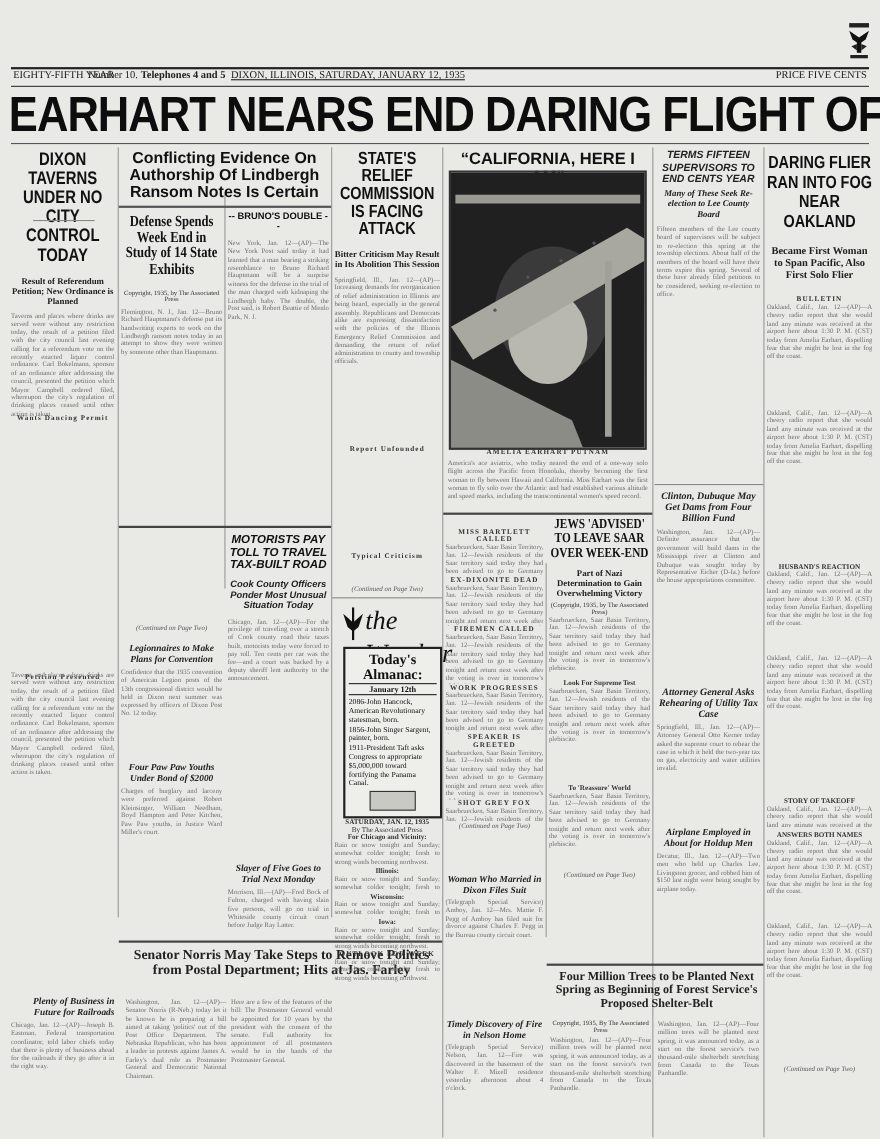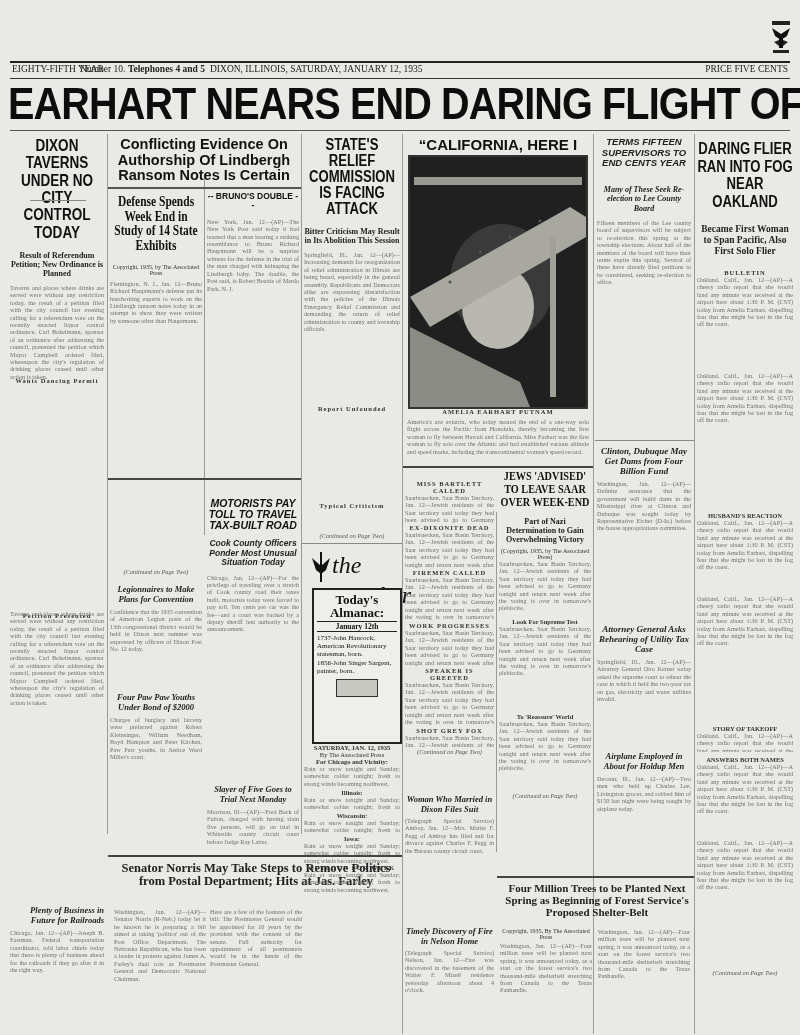--- a/index.html
+++ b/index.html
@@ -38,21 +38,21 @@
     <rect x="9" y="18" width="4" height="10" fill="#111"></rect>
     <path d="M4 22 L9 20 L9 26 Z M18 22 L13 20 L13 26 Z" fill="#222"></path>
     <rect x="3" y="30" width="16" height="3" fill="#222"></rect>
   </svg>
 </div>
 <div class="rule" style="top:61px;"></div>
 <div class="infobar">
   <span style="left:2px;">EIGHTY-FIFTH YEAR</span>
   <span style="left:70px;">Number 10.</span>
   <span style="left:118px;font-weight:bold;">Telephones 4 and 5</span>
-  <span style="left:200px;">DIXON, ILLINOIS, SATURDAY, JANUARY 12, 1935</span>
+  <span style="left:200px;text-decoration:underline;">DIXON, ILLINOIS, SATURDAY, JANUARY 12, 1935</span>
   <span style="right:2px;">PRICE FIVE CENTS</span>
 </div>
 <div class="rule thin" style="top:78px;"></div>
 
 <div class="banner">EARHART NEARS END DARING FLIGHT OF PACIFIC</div>
 <div class="hline" style="left:10px;top:130px;width:780px;border-top:1px solid #555;"></div>
 
 <div class="vline" style="left:107px;top:134px;height:700px;"></div>
 <div class="vline" style="left:204px;top:175px;height:360px;"></div>
 <div class="vline" style="left:301px;top:134px;height:700px;"></div>
@@ -79,21 +79,21 @@
   <div class="hd cond" style="font-size:14px;width:110px;margin-left:-9px;font-family:'Liberation Serif',serif;">Defense Spends Week End in Study of 14 State Exhibits</div>
   <div class="small-hd" style="margin-top:10px;font-weight:normal;letter-spacing:0;font-size:6px;">Copyright, 1935, by The Associated Press</div>
   <div class="body" style="margin-top:4px;height:240px;">Flemington, N. J., Jan. 12—Bruno Richard Hauptmann's defense put its handwriting experts to work on the Lindbergh ransom notes today in an attempt to show they were written by someone other than Hauptmann.</div>
 </div>
 <div class="col" style="left:207px;top:192px;width:92px;">
   <div class="hd" style="font-size:8.5px;">-- BRUNO'S DOUBLE --</div>
   <div class="body" style="margin-top:8px;height:230px;">New York, Jan. 12—(AP)—The New York Post said today it had learned that a man bearing a striking resemblance to Bruno Richard Hauptmann will be a surprise witness for the defense in the trial of the man charged with kidnaping the Lindbergh baby. The double, the Post said, is Robert Beattie of Menlo Park, N. J.</div>
 </div>
 
 <div class="hline" style="left:108px;top:478px;width:193px;border-top:2px solid #444;"></div>
-<div class="col" style="left:207px;top:498px;width:92px;">
+<div class="col" style="left:207px;top:486px;width:92px;">
   <div class="hd" style="font-size:10.5px;font-style:italic;line-height:11px;">MOTORISTS PAY TOLL TO TRAVEL TAX-BUILT ROAD</div>
   <div class="ital" style="font-size:8.5px;margin-top:8px;line-height:9.5px;font-family:'Liberation Sans',sans-serif;">Cook County Officers Ponder Most Unusual Situation Today</div>
   <div class="body" style="margin-top:6px;height:200px;">Chicago, Jan. 12—(AP)—For the privilege of traveling over a stretch of Cook county road their taxes built, motorists today were forced to pay toll. Ten cents per car was the fee—and a court was backed by a deputy sheriff lent authority to the announcement.</div>
 </div>
 <div class="continued" style="position:absolute;left:110px;top:568px;width:92px;">(Continued on Page Two)</div>
 
 <div class="col" style="left:110px;top:585px;width:92px;">
   <div class="ital" style="font-size:8.5px;line-height:9.5px;">Legionnaires to Make Plans for Convention</div>
   <div class="body" style="margin-top:4px;height:60px;">Confidence that the 1935 convention of American Legion posts of the 13th congressional district would be held in Dixon next summer was expressed by officers of Dixon Post No. 12 today.</div>
 </div>
@@ -133,22 +133,23 @@
 <div class="weather">
   <svg width="22" height="30" style="position:absolute;left:2px;top:4px;" viewBox="0 0 22 30">
     <path d="M11 0 L11 30" stroke="#111" stroke-width="2"></path>
     <path d="M2 6 L11 14 L20 6 L16 18 L11 22 L6 18 Z" fill="#111"></path>
   </svg>
   <div style="position:absolute;left:24px;top:2px;font-family:'Liberation Serif',serif;font-style:italic;font-size:24px;line-height:30px;color:#111;">the Weather</div>
 </div>
 <div class="almanac">
   <div style="font-size:13px;font-weight:bold;line-height:13px;margin-top:3px;">Today's Almanac:</div>
   <div style="font-size:7.5px;font-weight:bold;border-top:1px solid #222;border-bottom:1px solid #222;margin:2px 3px;">January 12th</div>
-  <div style="font-size:7px;line-height:8px;text-align:left;padding:0 3px;">1737-John Hancock, American Revolutionary statesman, born.</div>
+  <div style="font-size:7px;line-height:8px;text-align:left;padding:0 3px;">2086-John Hancock, American Revolutionary statesman, born.</div>
   <div style="font-size:7px;line-height:8px;text-align:left;padding:1px 3px;">1856-John Singer Sargent, painter, born.</div>
+  <div style="font-size:7px;line-height:8px;text-align:left;padding:0 3px;">1911-President Taft asks Congress to appropriate $5,000,000 toward fortifying the Panama Canal.</div>
   <div style="width:40px;height:16px;margin:3px auto 0;border:1px solid #333;background:#c9c9c4;"></div>
 </div>
 <div class="col" style="left:304px;top:744px;width:96px;">
   <div class="small-hd" style="letter-spacing:0;">SATURDAY, JAN. 12, 1935</div>
   <div class="small-hd" style="letter-spacing:0;font-weight:normal;">By The Associated Press</div>
   <div class="small-hd" style="letter-spacing:0;">For Chicago and Vicinity:</div>
   <div class="body" style="height:24px;">Rain or snow tonight and Sunday; somewhat colder tonight; fresh to strong winds becoming northwest.</div>
   <div class="small-hd" style="letter-spacing:0;">Illinois:</div>
   <div class="body" style="height:16px;">Rain or snow tonight and Sunday; somewhat colder tonight; fresh to strong winds becoming northwest.</div>
   <div class="small-hd" style="letter-spacing:0;">Wisconsin:</div>
@@ -221,21 +222,21 @@
 <div class="hline" style="left:497px;top:876px;width:197px;border-top:2px solid #444;"></div>
 <div class="col" style="left:500px;top:882px;width:194px;">
   <div class="sub" style="font-size:11px;line-height:12px;text-align:center;">Four Million Trees to be Planted Next Spring as Beginning of Forest Service's Proposed Shelter-Belt</div>
 </div>
 <div class="small-hd" style="position:absolute;left:500px;top:928px;width:92px;font-weight:normal;letter-spacing:0;font-size:6px;">Copyright, 1935, By The Associated Press</div>
 <div class="body" style="position:absolute;left:500px;top:942px;width:92px;height:80px;">Washington, Jan. 12—(AP)—Four million trees will be planted next spring, it was announced today, as a start on the forest service's two thousand-mile shelterbelt stretching from Canada to the Texas Panhandle.</div>
 <div class="body" style="position:absolute;left:598px;top:928px;width:92px;height:94px;">Washington, Jan. 12—(AP)—Four million trees will be planted next spring, it was announced today, as a start on the forest service's two thousand-mile shelterbelt stretching from Canada to the Texas Panhandle.</div>
 
 <div class="col" style="left:597px;top:137px;width:94px;">
   <div class="ital" style="font-size:9.5px;line-height:10.5px;font-family:'Liberation Sans',sans-serif;">TERMS FIFTEEN SUPERVISORS TO END CENTS YEAR</div>
-  <div class="ital" style="font-size:8px;line-height:9.5px;margin-top:16px;">Many of These Seek Re-election to Lee County Board</div>
+  <div class="ital" style="font-size:8px;line-height:9.5px;margin-top:2px;">Many of These Seek Re-election to Lee County Board</div>
   <div class="body" style="margin-top:6px;height:245px;">Fifteen members of the Lee county board of supervisors will be subject to re-election this spring at the township elections. About half of the members of the board will have their terms expire this spring. Several of these have already filed petitions to be considered, seeking re-election to office.</div>
 </div>
 
 <div class="hline" style="left:595px;top:440px;width:99px;"></div>
 <div class="col" style="left:597px;top:446px;width:94px;">
   <div class="ital" style="font-size:9px;line-height:10px;">Clinton, Dubuque May Get Dams from Four Billion Fund</div>
   <div class="body" style="margin-top:4px;height:130px;">Washington, Jan. 12—(AP)—Definite assurance that the government will build dams in the Mississippi river at Clinton and Dubuque was sought today by Representative Eicher (D-Ia.) before the house appropriations committee.</div>
 </div>
 <div class="col" style="left:597px;top:624px;width:94px;">
   <div class="ital" style="font-size:9px;line-height:10px;">Attorney General Asks Rehearing of Utility Tax Case</div>

